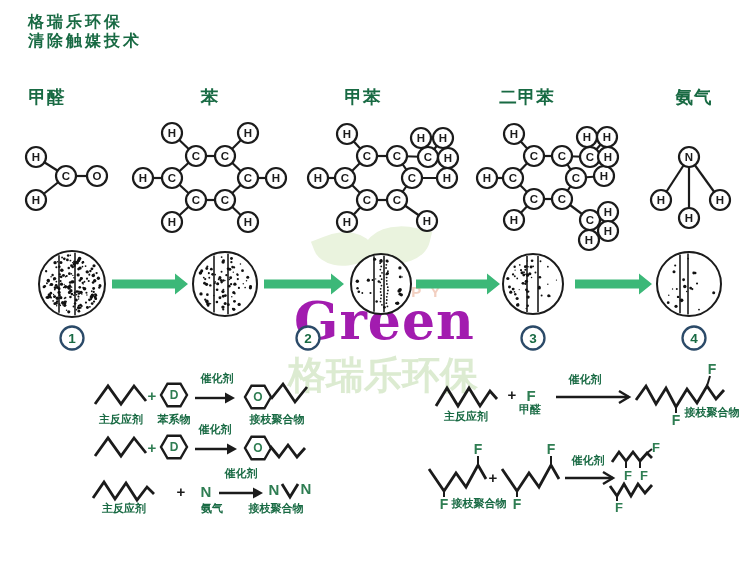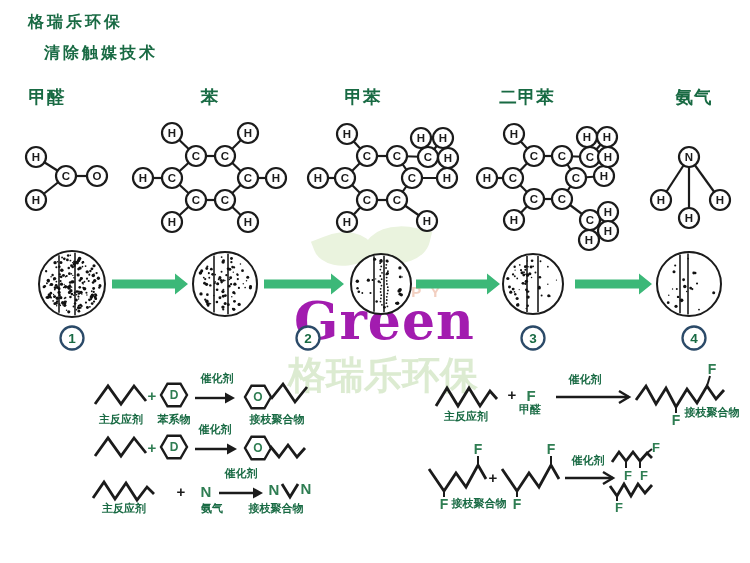--- a/index.html
+++ b/index.html
@@ -13,21 +13,21 @@
   .leaf3{left:350px;top:260px;width:42px;height:30px;border-radius:0 75% 0 75%;transform:rotate(55deg);}
   .wm-happy{left:336px;top:283px;width:130px;text-align:center;font-size:15px;font-weight:bold;
             letter-spacing:9px;color:#f2cfc0;}
   .wm-green{left:294px;top:290px;font-family:"DejaVu Serif",serif;font-size:52px;font-weight:bold;
             color:#a21caf;letter-spacing:1px;}
   .wm-brand{left:288px;top:350px;font-size:38px;font-weight:bold;color:#dcebd1;letter-spacing:0px;}
   
   .hdr{position:absolute;left:28px;z-index:3;color:#186a43;font-weight:bold;font-size:16px;
        letter-spacing:3px;}
   .hdr1{top:12px;}
-  .hdr2{top:43px;margin-left:16px;}
+  .hdr2{top:31px;}
   svg.diagram{position:absolute;left:0;top:0;z-index:2;}
 </style>
 </head>
 <body>
 
 <div class="stage">
 
   <div class="wm leaf leaf1"></div>
   <div class="wm leaf leaf2"></div>
   <div class="wm leaf leaf3"></div>

